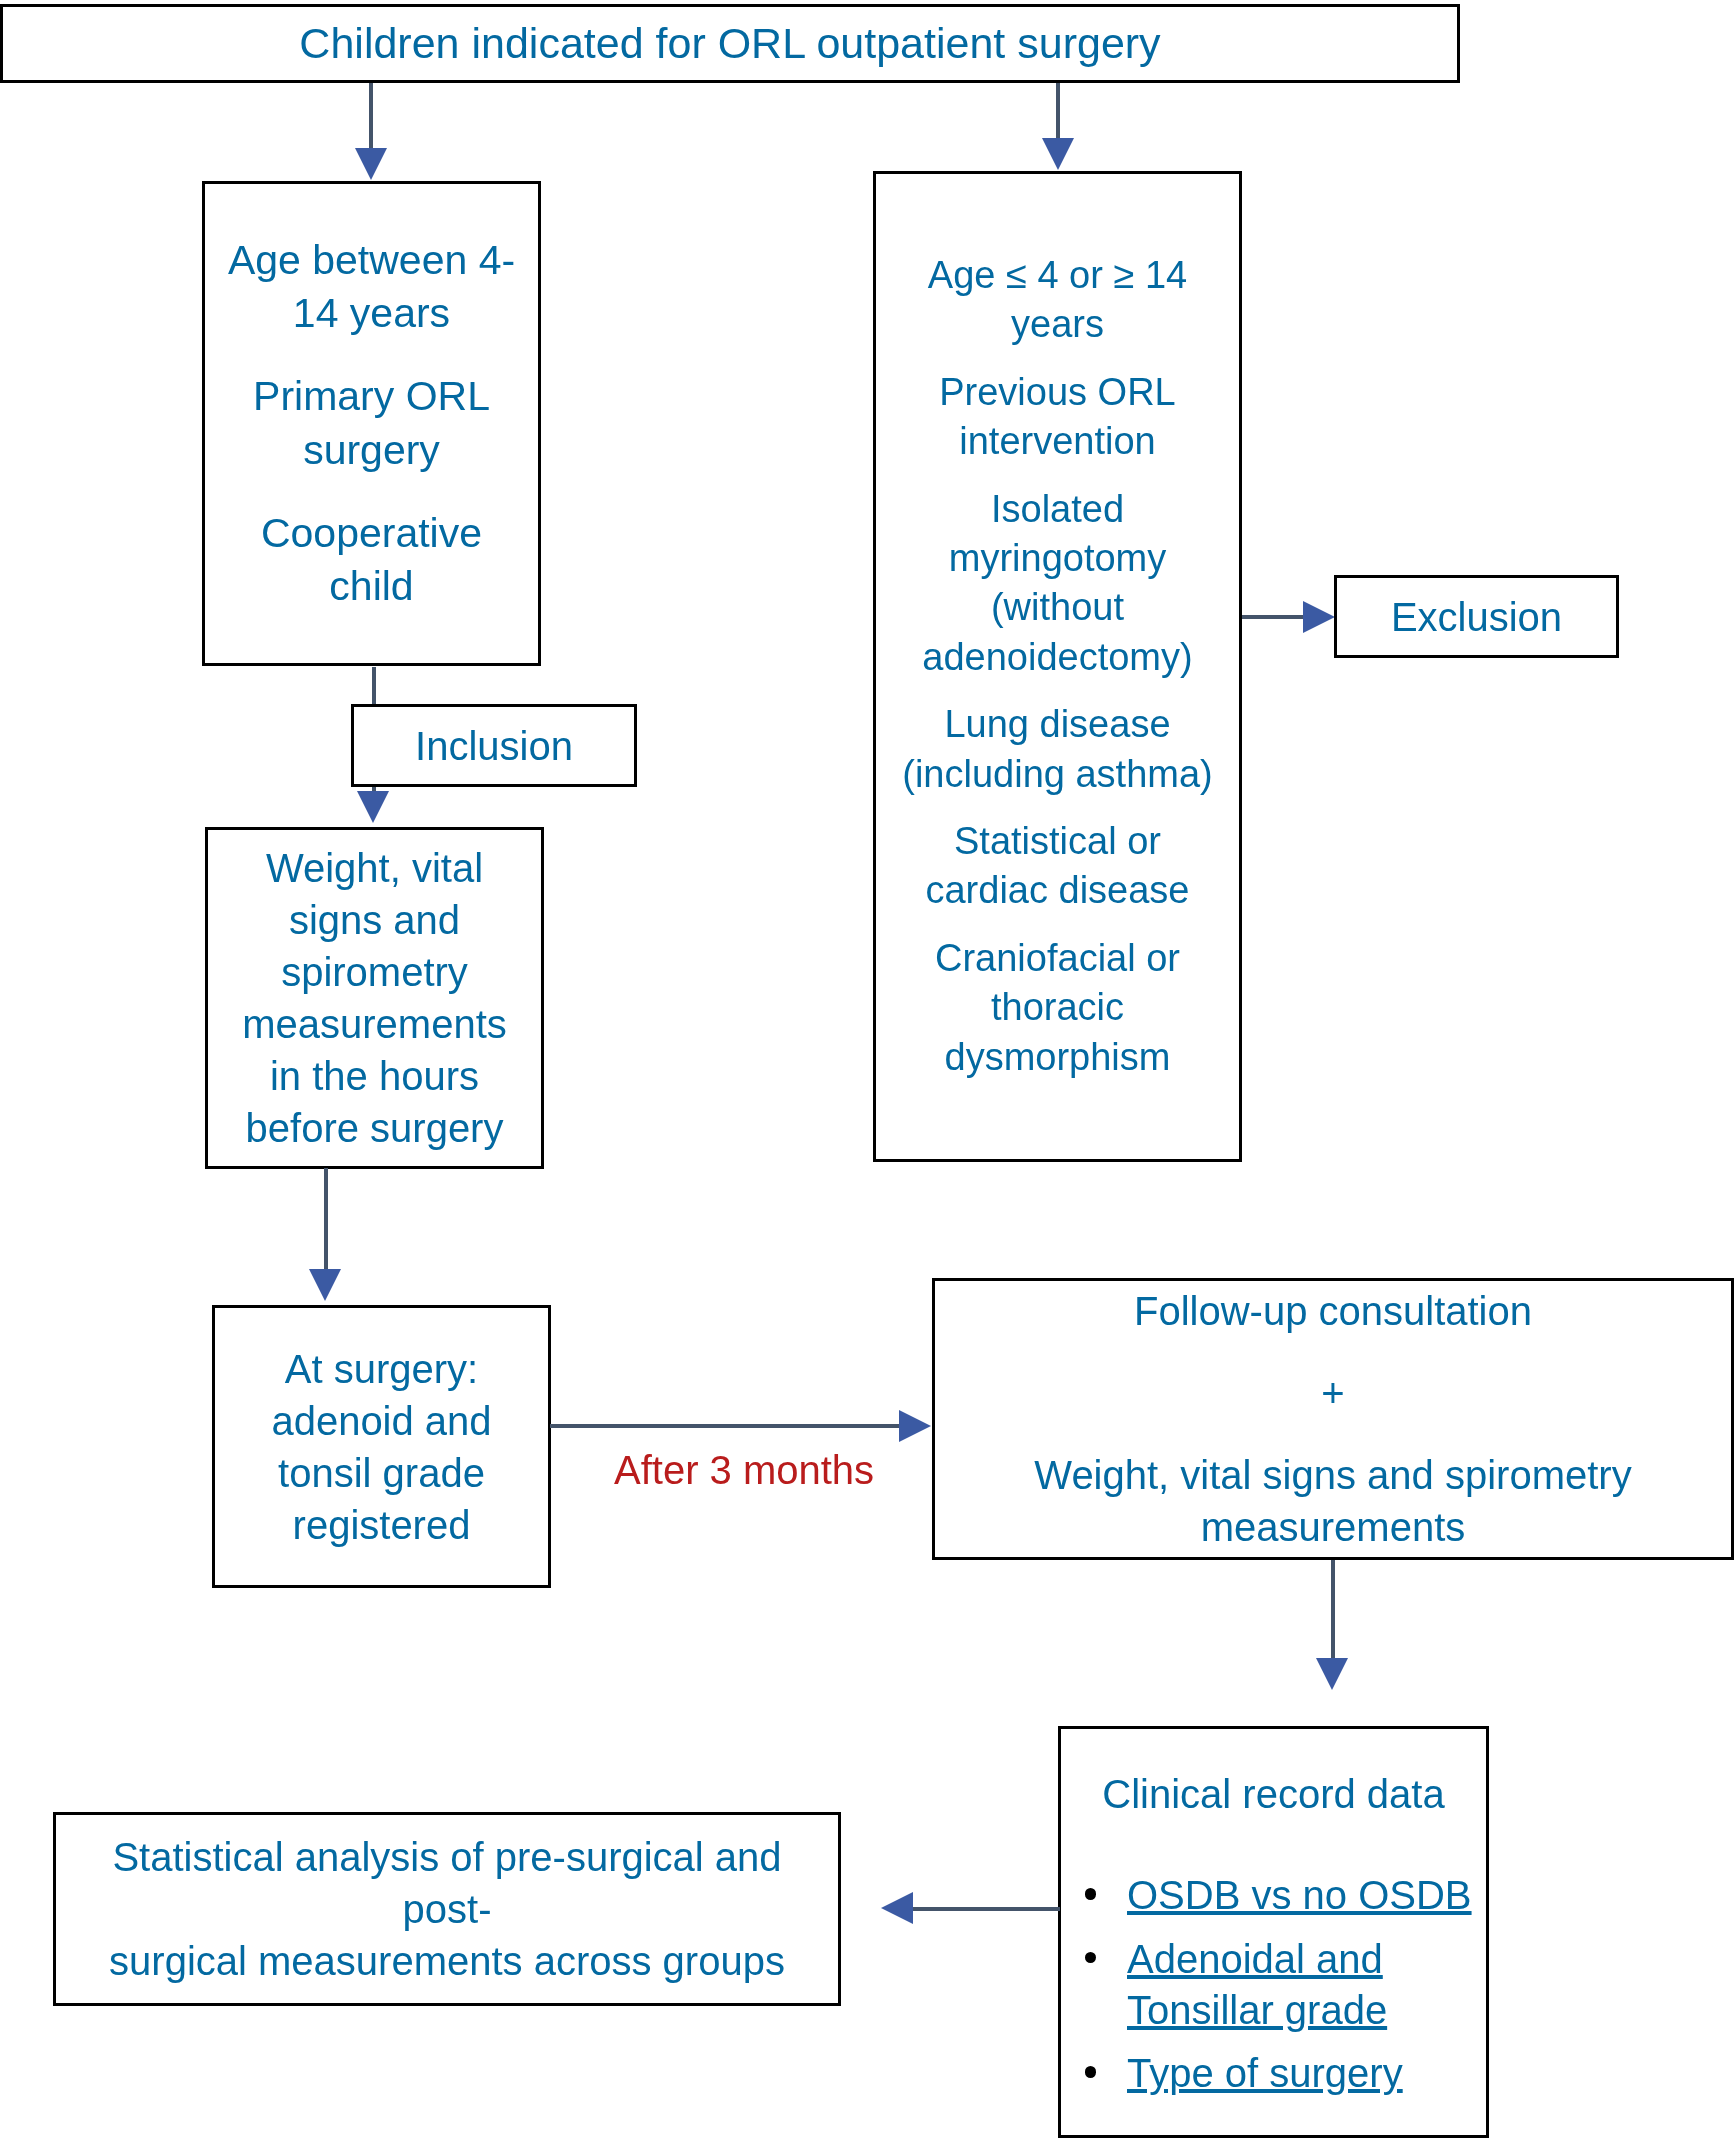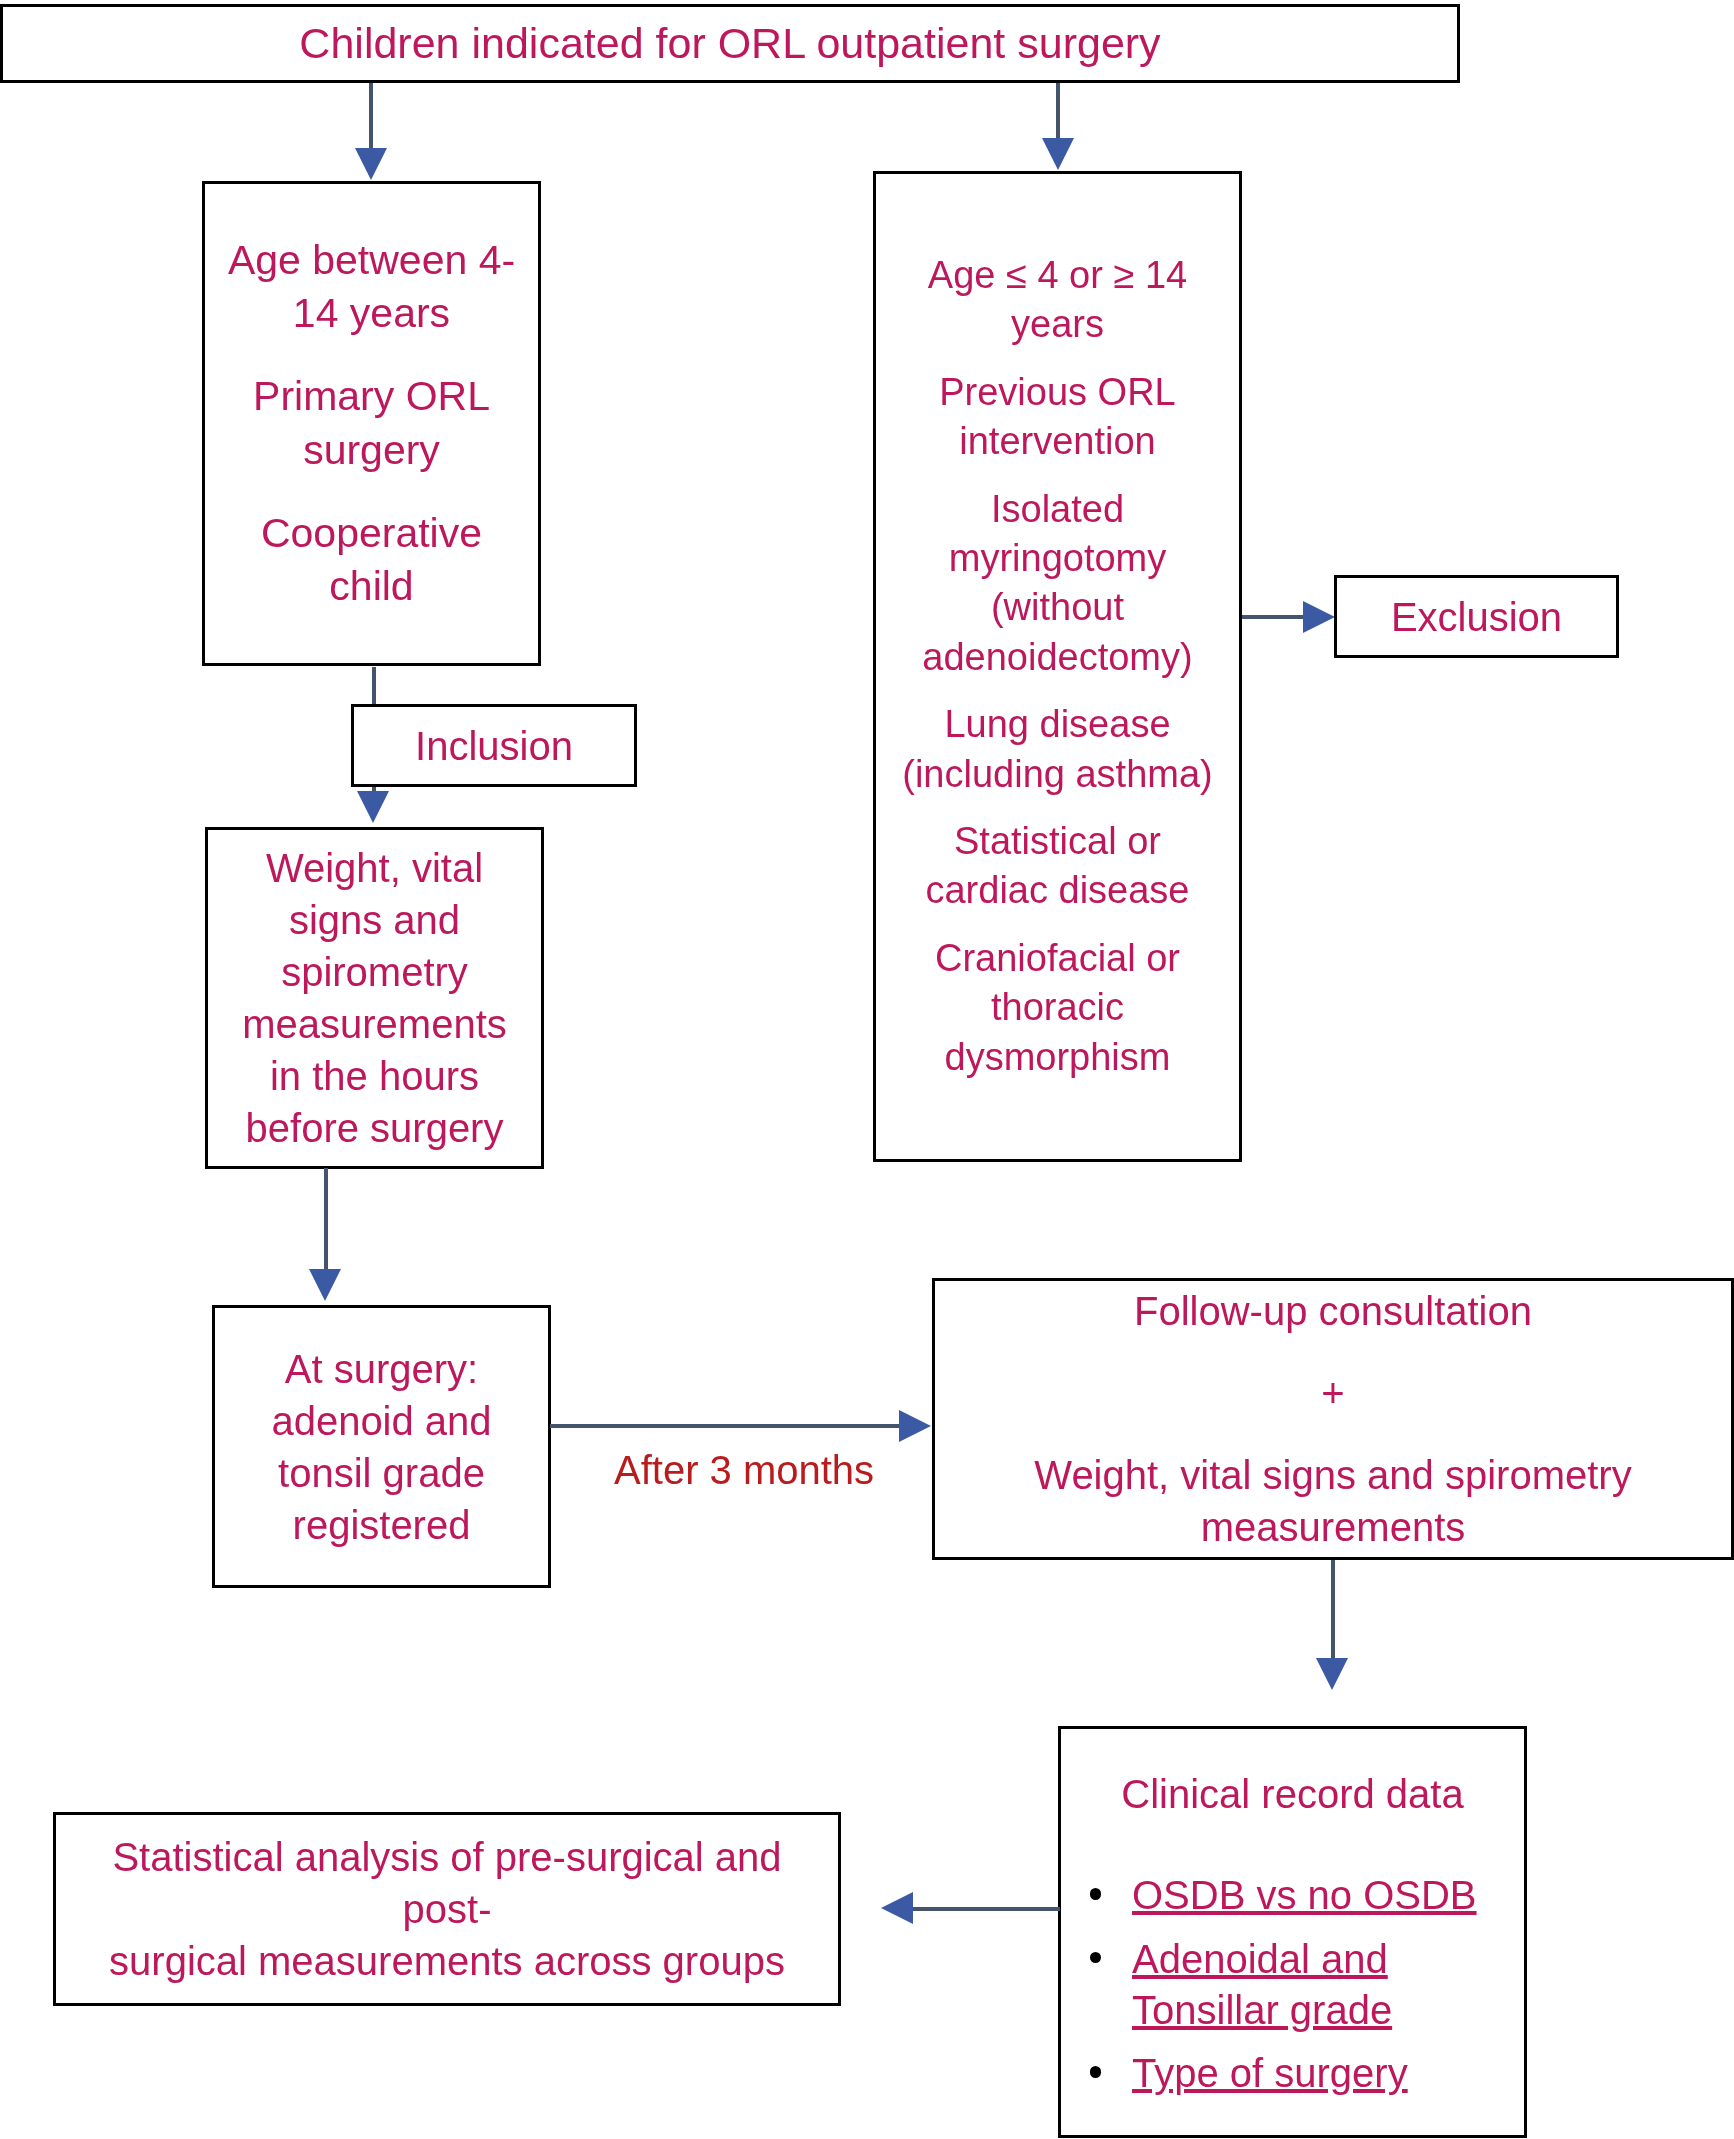--- a/index.html
+++ b/index.html
@@ -22,21 +22,21 @@
     position: absolute;
     box-sizing: border-box;
     border: 3.5px solid #000000;
     background: #ffffff;
     display: flex;
     flex-direction: column;
     align-items: center;
     justify-content: center;
     text-align: center;
     line-height: 1.30;
-    color: #be185d;
+    color: #0369a1;
   }
   .box p {
     margin: 0;
     padding: 0;
   }
   .gap-sm { height: 18px; }
   .gap-md { height: 30px; }
 
   
   #box-top {
@@ -69,21 +69,21 @@
   #box-at-surgery {
     left: 212px; top: 1305px; width: 339px; height: 283px;
     font-size: 40px;
   }
   #box-followup {
     left: 932px; top: 1278px; width: 802px; height: 282px;
     font-size: 40px;
     padding: 0 18px;
   }
   #box-clinical-record {
-    left: 1058px; top: 1726px; width: 469px; height: 412px;
+    left: 1058px; top: 1726px; width: 431px; height: 412px;
     font-size: 40px;
     align-items: center;
     justify-content: flex-start;
     padding-top: 39px;
   }
   #box-statistical {
     left: 53px; top: 1812px; width: 788px; height: 194px;
     font-size: 40px;
     padding: 0 19.4px;
   }

